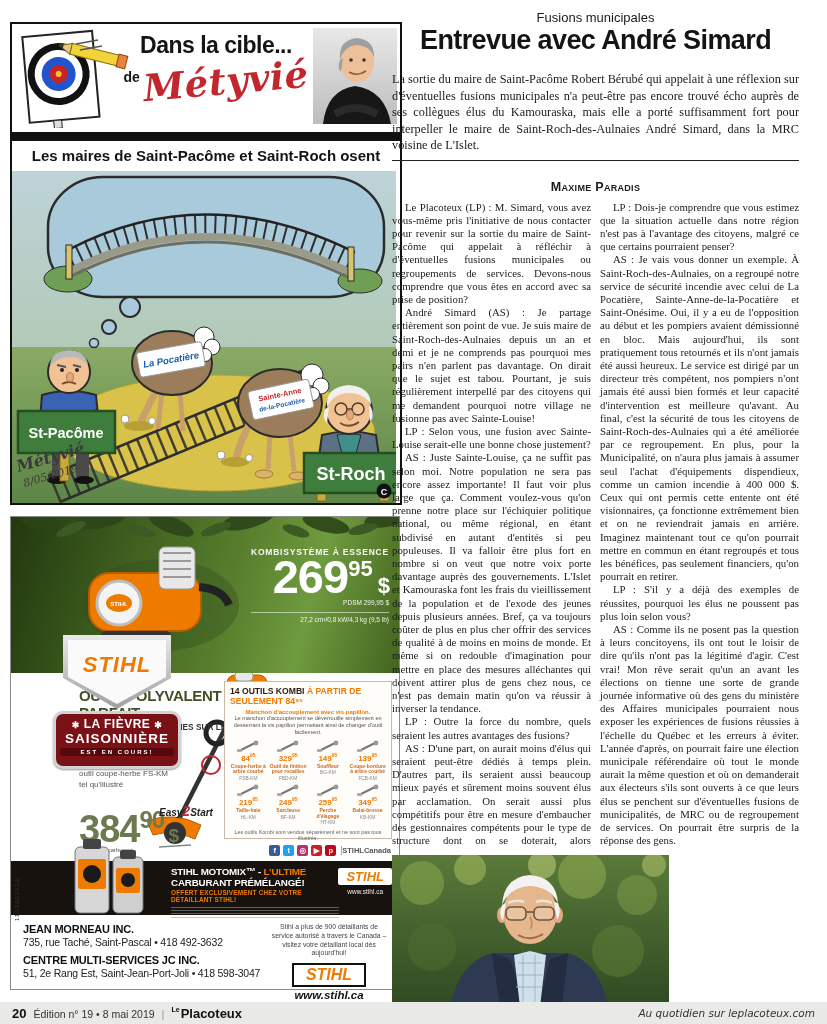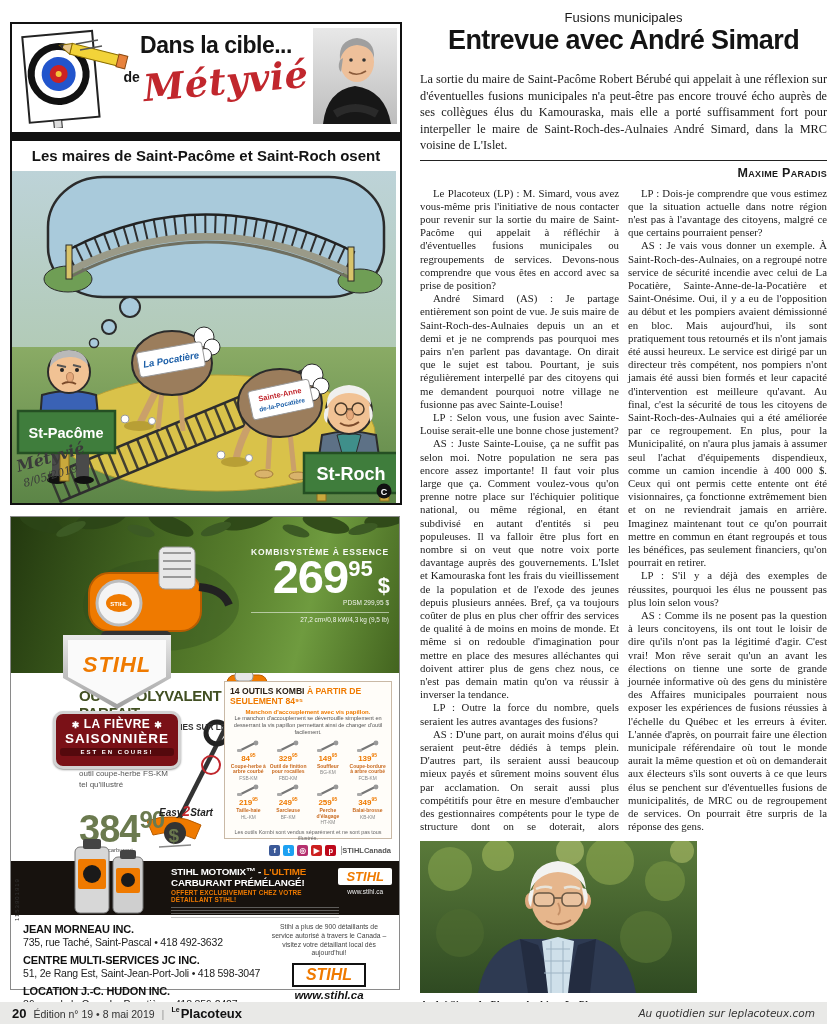--- a/index.html
+++ b/index.html
@@ -97,26 +97,26 @@
   .dealer-addr{font-size:10.5px;color:#222;margin-top:1px;letter-spacing:-0.2px;}
   .dealer-side{width:120px;text-align:center;}
   .side-note{font-size:6.8px;color:#444;line-height:1.3;text-align:center;}
   .side-logo{display:inline-block;margin-top:5px;border:2px solid #111;padding:1px 12px;color:#ef7a00;
              font-weight:800;font-style:italic;font-size:16px;background:#fff;}
   .side-web{font-weight:800;font-size:11.5px;font-style:italic;color:#111;margin-top:2px;}
   .side-code{position:absolute;left:3px;top:404px;transform:rotate(-90deg);transform-origin:0 0;
              font-size:6px;color:#333;letter-spacing:1px;}
 
   
-  .article{position:absolute;left:420px;top:10px;width:407px;}
+  .article{position:absolute;left:392px;top:10px;width:407px;}
   .kicker{text-align:center;font-size:13px;color:#1a1a1a;}
   .headline{text-align:center;font-size:27px;font-weight:800;letter-spacing:-0.6px;color:#141414;margin-top:2px;}
   .lede{font-family:"Liberation Serif",serif;font-weight:normal;font-size:12.3px;line-height:16.5px;
         text-align:justify;margin-top:15px;color:#1a1a1a;}
-  .byline-rule{border-top:1.5px solid #222;margin-top:6px;padding-top:2px;text-align:right;}
+  .byline-rule{border-top:1.5px solid #222;margin-top:6px;padding-top:16px;text-align:center;}
   .byline{font-variant:small-caps;font-weight:800;font-size:12.5px;letter-spacing:.3px;color:#1a1a1a;}
   .cols{display:flex;gap:9px;margin-top:6px;height:648px;overflow:hidden;}
   .col{width:199px;font-family:"Liberation Serif",serif;font-size:10.8px;line-height:13.2px;
        text-align:justify;color:#1c1c1c;}
   .col p{margin:0;text-indent:13px;}
   .photo{display:block;margin-top:6px;}
   .photo-caption{font-family:"Liberation Serif",serif;font-style:italic;font-weight:bold;
                  font-size:10.5px;color:#222;margin-top:6px;}
 
   
@@ -522,24 +522,20 @@
           <div class="dealer">
             <div class="dealer-name">JEAN MORNEAU INC.</div>
             <div class="dealer-addr">735, rue Taché, Saint-Pascal • 418 492-3632</div>
           </div>
 
           <div class="dealer">
             <div class="dealer-name">CENTRE MULTI-SERVICES JC INC.</div>
             <div class="dealer-addr">51, 2e Rang Est, Saint-Jean-Port-Joli • 418 598-3047</div>
           </div>
 
-          <div class="dealer">
-            <div class="dealer-name">LOCATION J.-C. HUDON INC.</div>
-            <div class="dealer-addr">86, rue de la Gare, La Pocatière • 418 856-2427</div>
-          </div>
         </div>
       <div class="dealer-side">
         <div class="side-note">Stihl a plus de 900 détaillants de service autorisé à travers le Canada – visitez votre détaillant local dès aujourd'hui!</div>
         <div class="side-logo">STIHL</div>
         <div class="side-web">www.stihl.ca</div>
       </div>
     </div>
     <div class="side-code">1153901919</div>
   </section>
 

